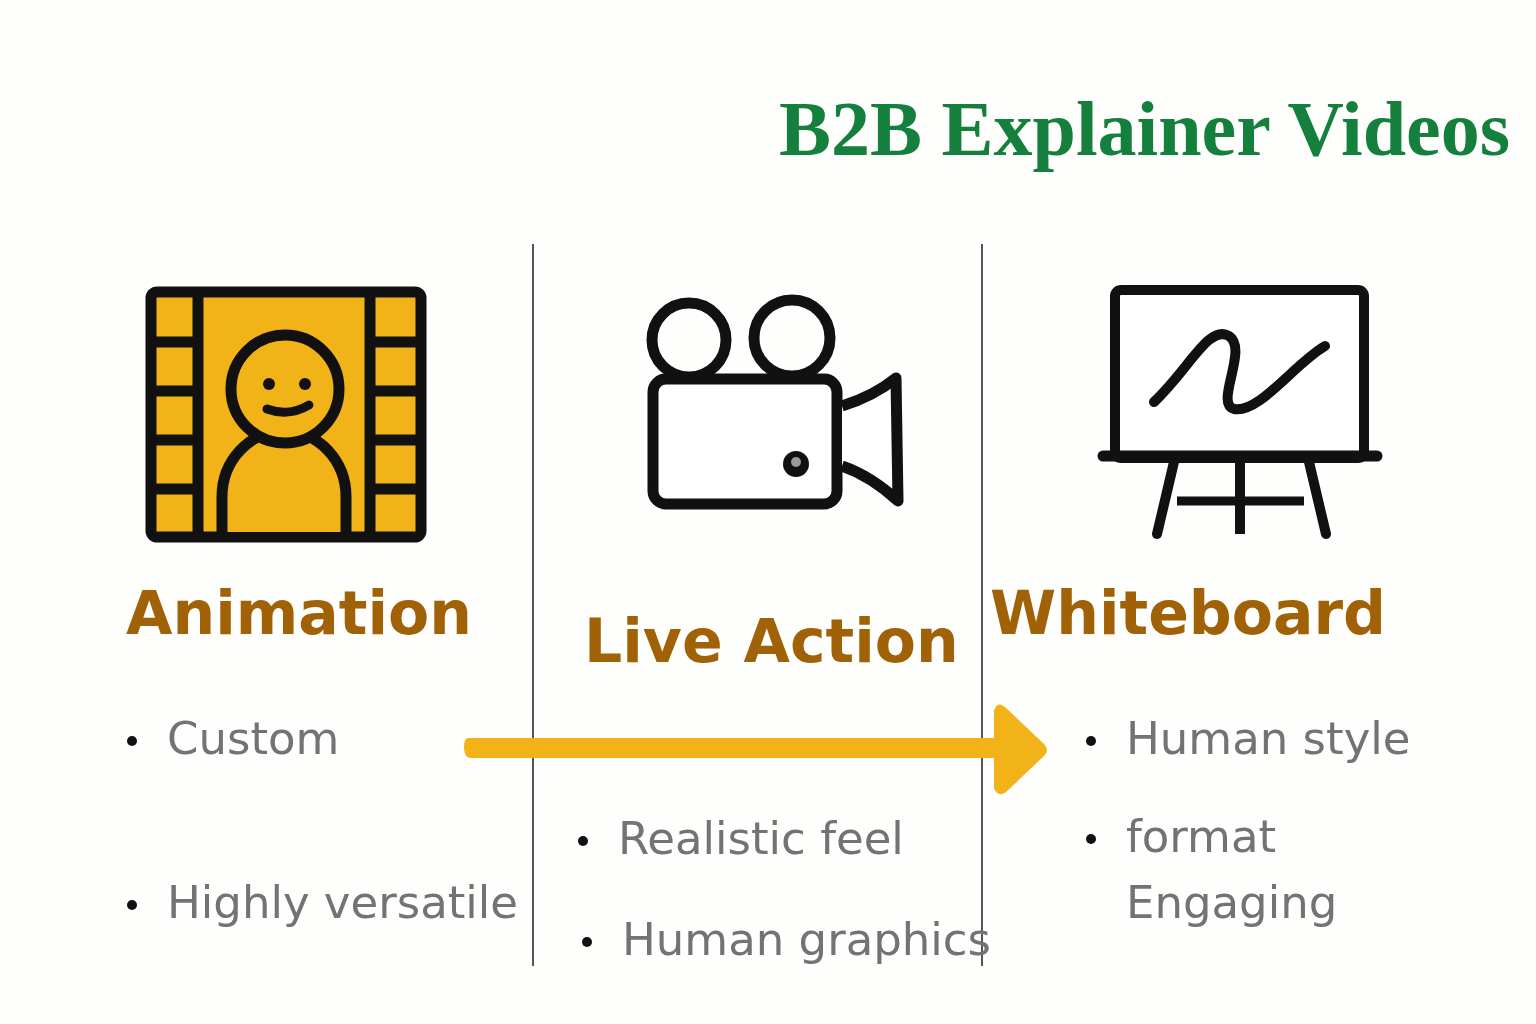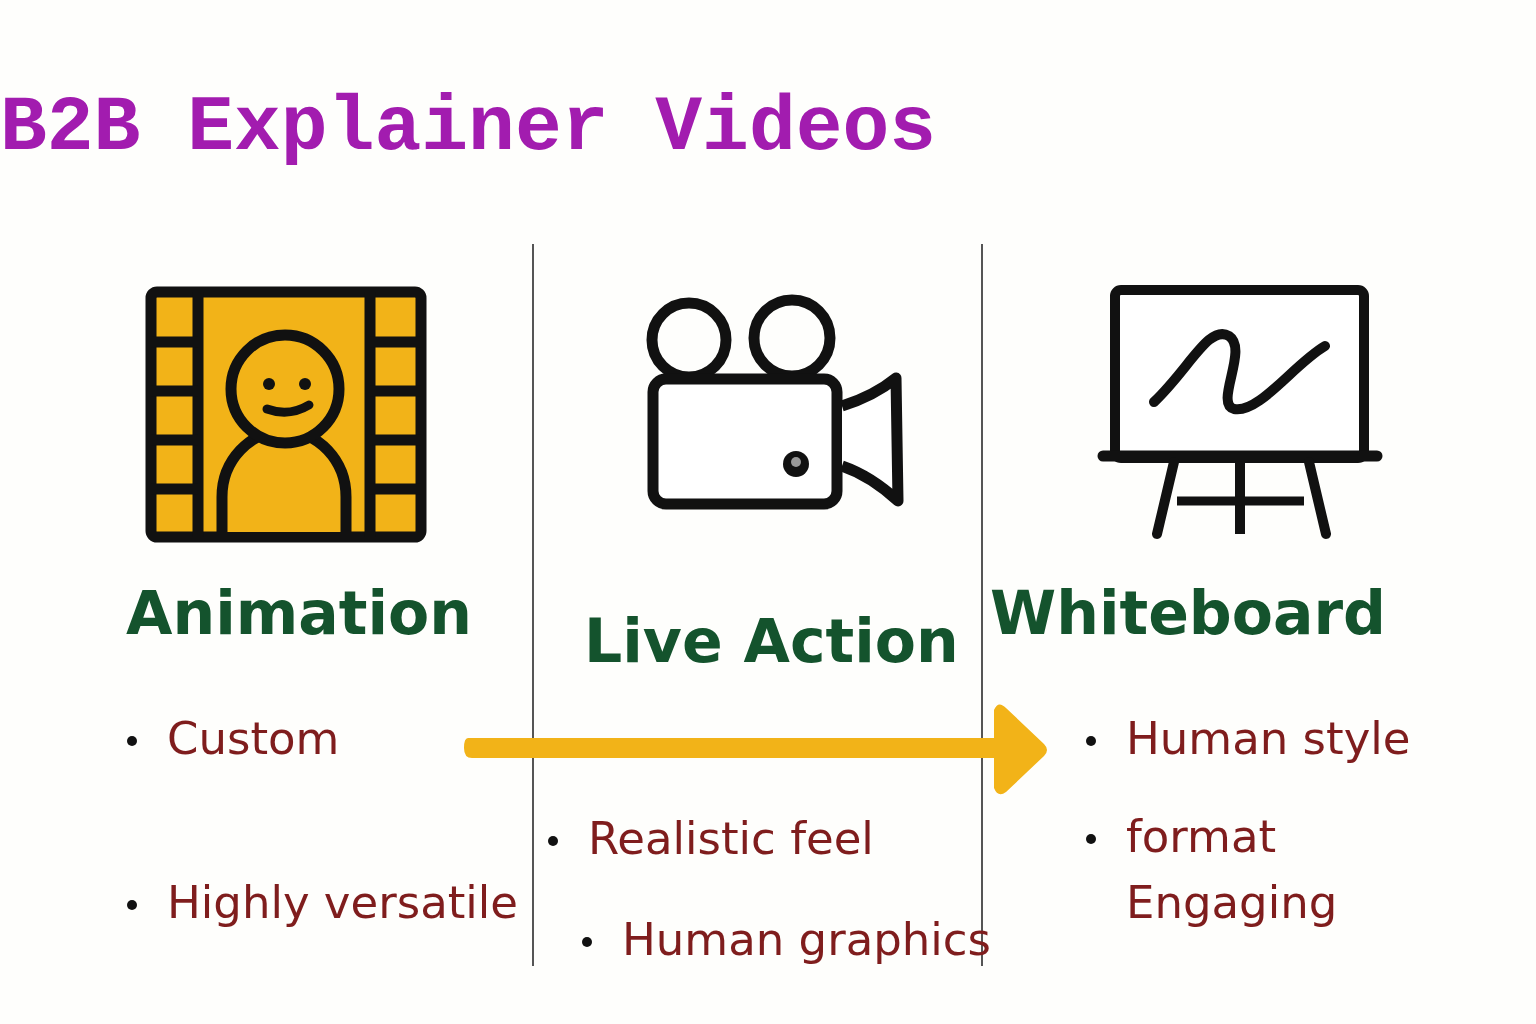--- a/index.html
+++ b/index.html
@@ -4,32 +4,32 @@
 <style>
   html, body { margin: 0; padding: 0; }
   body {
     width: 1536px; height: 1024px; position: relative; overflow: hidden;
     background: #fefefc;
     font-family: "Liberation Sans", "DejaVu Sans", sans-serif;
     color: #111;
   }
   .abs { position: absolute; }
   .title {
-    left: 0; width: 1510px; top: 84px; text-align: left;
-    font-family: Liberation Mono, monospace;
-    font-size: 78px; font-weight: bold; letter-spacing: 0px; color: #a21caf;
+    left: 0; width: 1510px; top: 84px; text-align: right;
+    font-family: Liberation Serif, serif;
+    font-size: 78px; font-weight: bold; letter-spacing: 0px; color: #15803d;
   }
   .divider { width: 1.5px; background: #555; }
   .heading {
     font-family: "DejaVu Sans", sans-serif;
-    font-size: 60px; font-weight: bold; color: #14532d; white-space: nowrap;
+    font-size: 60px; font-weight: bold; color: #a16207; white-space: nowrap;
   }
   .bullet {
     font-family: "DejaVu Sans", sans-serif;
-    font-size: 45px; line-height: 66px; color: #7f1d1d; white-space: nowrap;
+    font-size: 45px; line-height: 66px; color: #737373; white-space: nowrap;
   }
   .bullet .dot {
     position: absolute; width: 10px; height: 10px; border-radius: 50%;
     background: #111; left: -40px; top: 30px;
   }
   svg { position: absolute; overflow: visible; }
 </style>
 </head>
 <body>
 
@@ -88,21 +88,21 @@
 
 <div class="abs bullet" style="left:167px; top:706px;">
   <span class="dot"></span>
   <div>Custom</div>
 </div>
 <div class="abs bullet" style="left:167px; top:870px;text-align:center;">
   <span class="dot"></span>
   <div>Highly versatile</div>
 </div>
 
-<div class="abs bullet" style="left:588px; top:806px;">
+<div class="abs bullet" style="left:618px; top:806px;">
   <span class="dot"></span>
   <div>Realistic feel</div>
 </div>
 <div class="abs bullet" style="left:622px; top:907px;">
   <span class="dot"></span>
   <div>Human graphics</div>
 </div>
 
 <div class="abs bullet" style="left:1126px; top:706px;">
   <span class="dot"></span>

